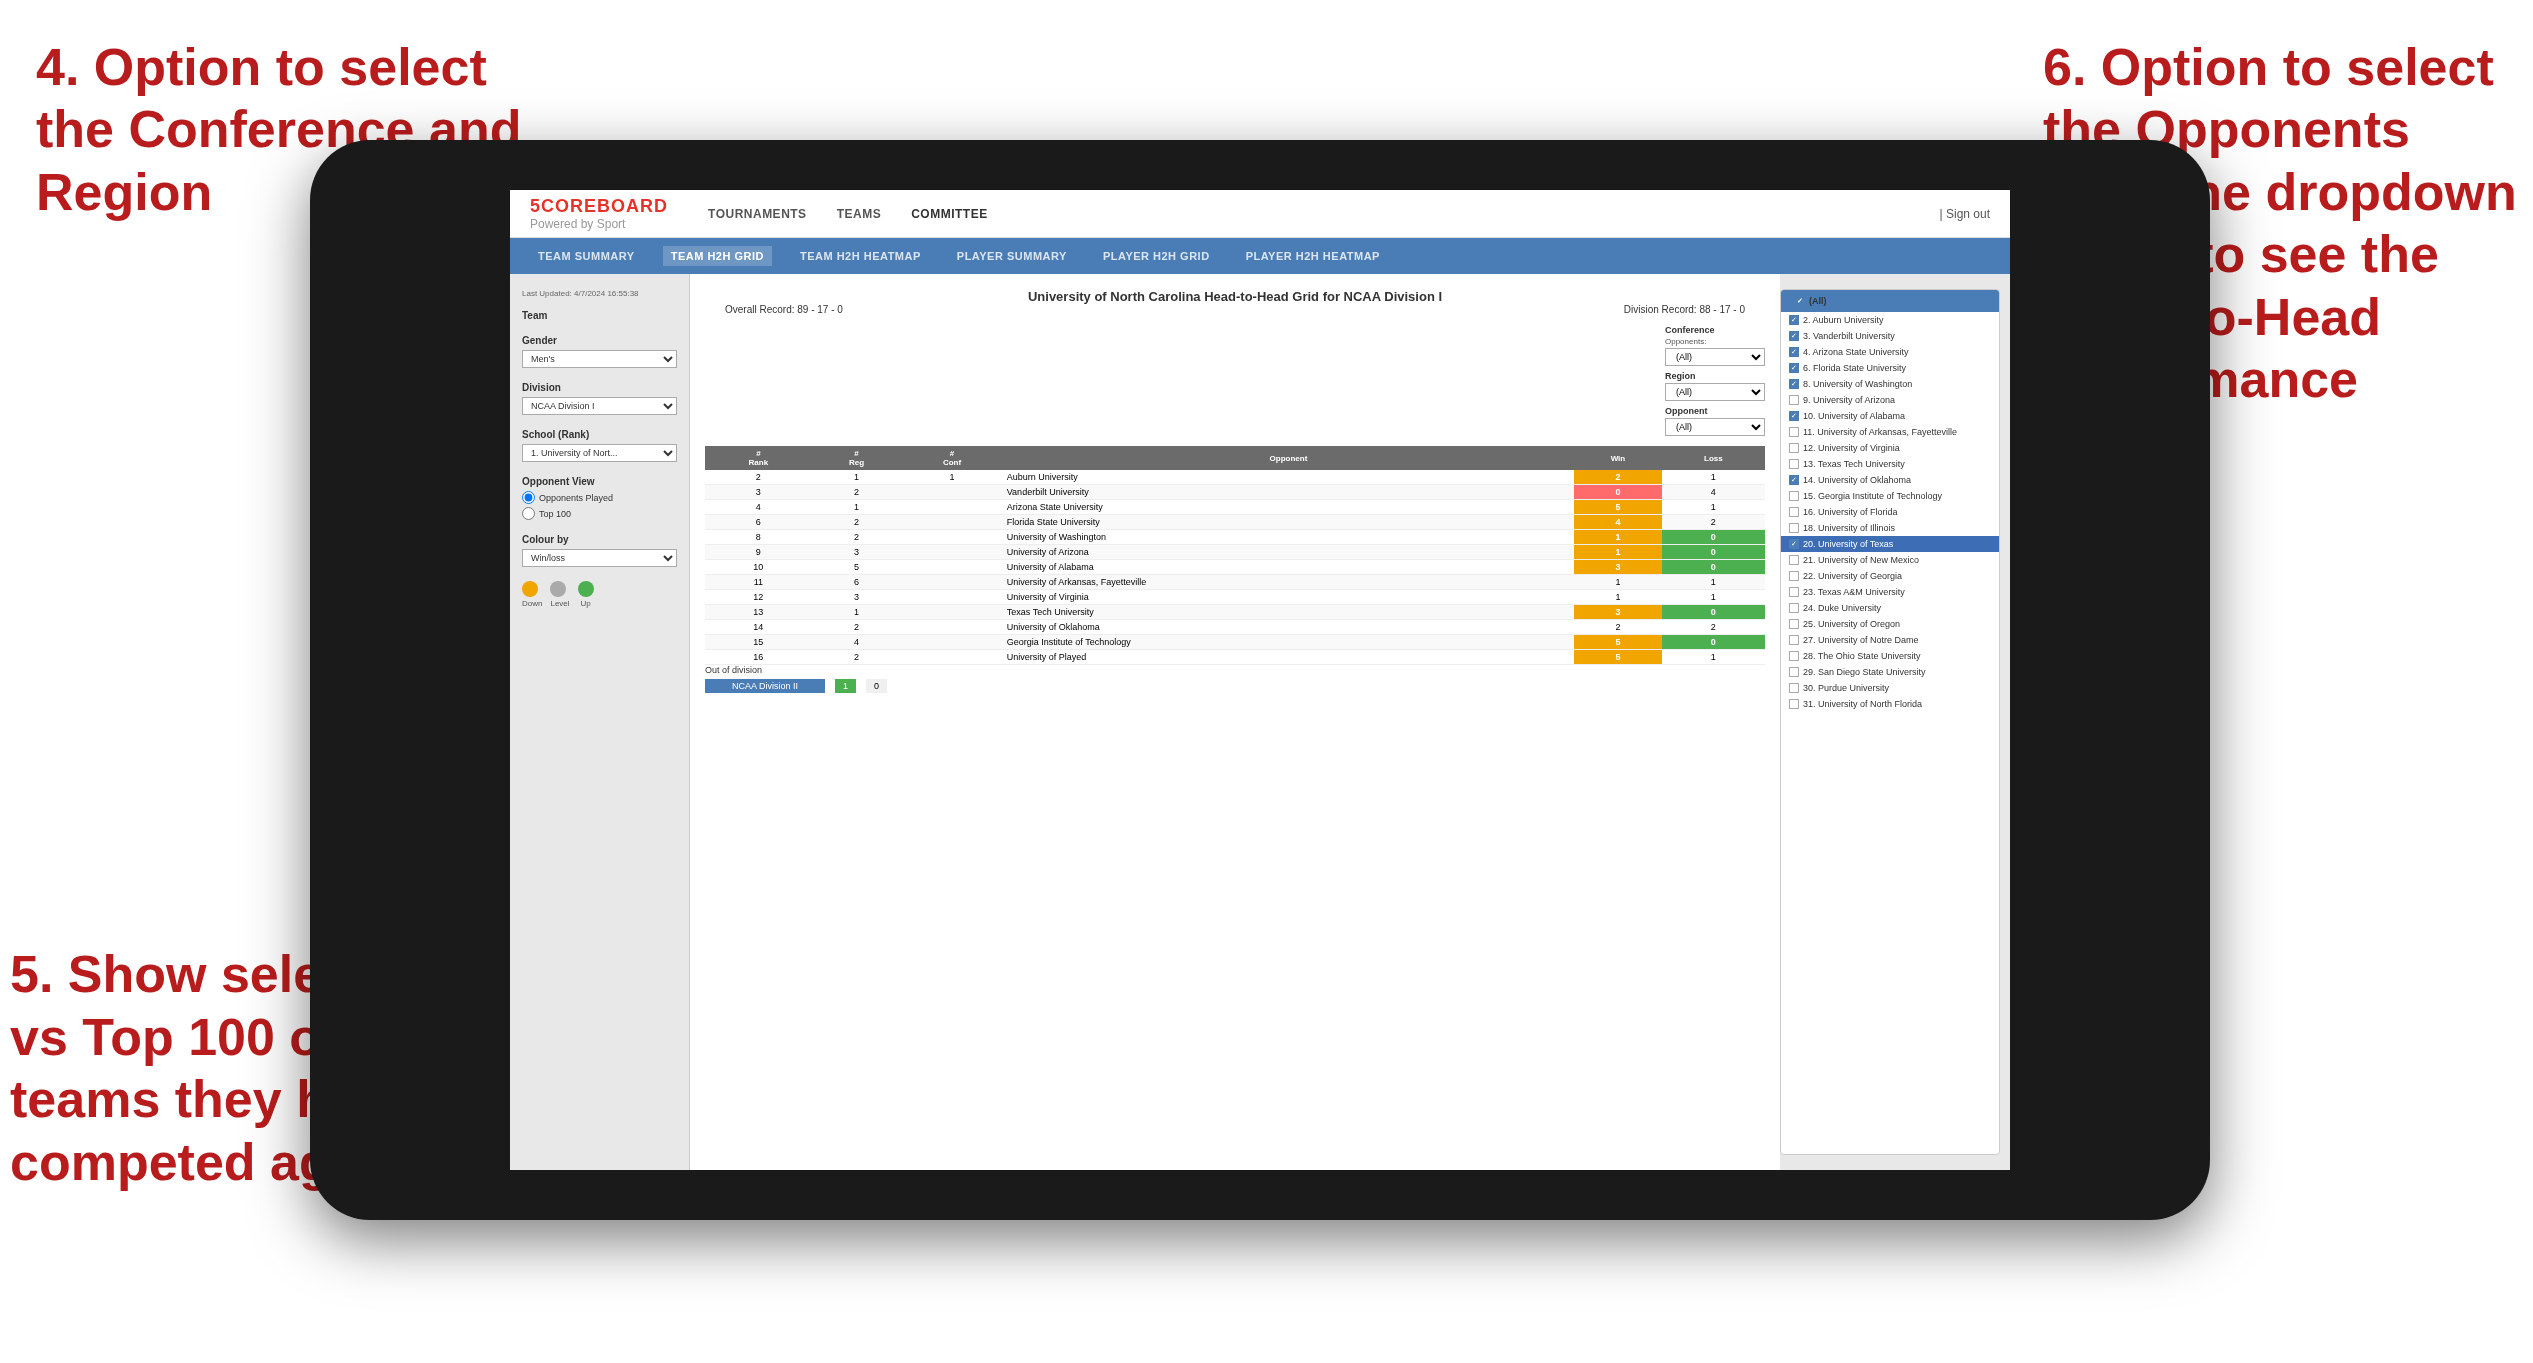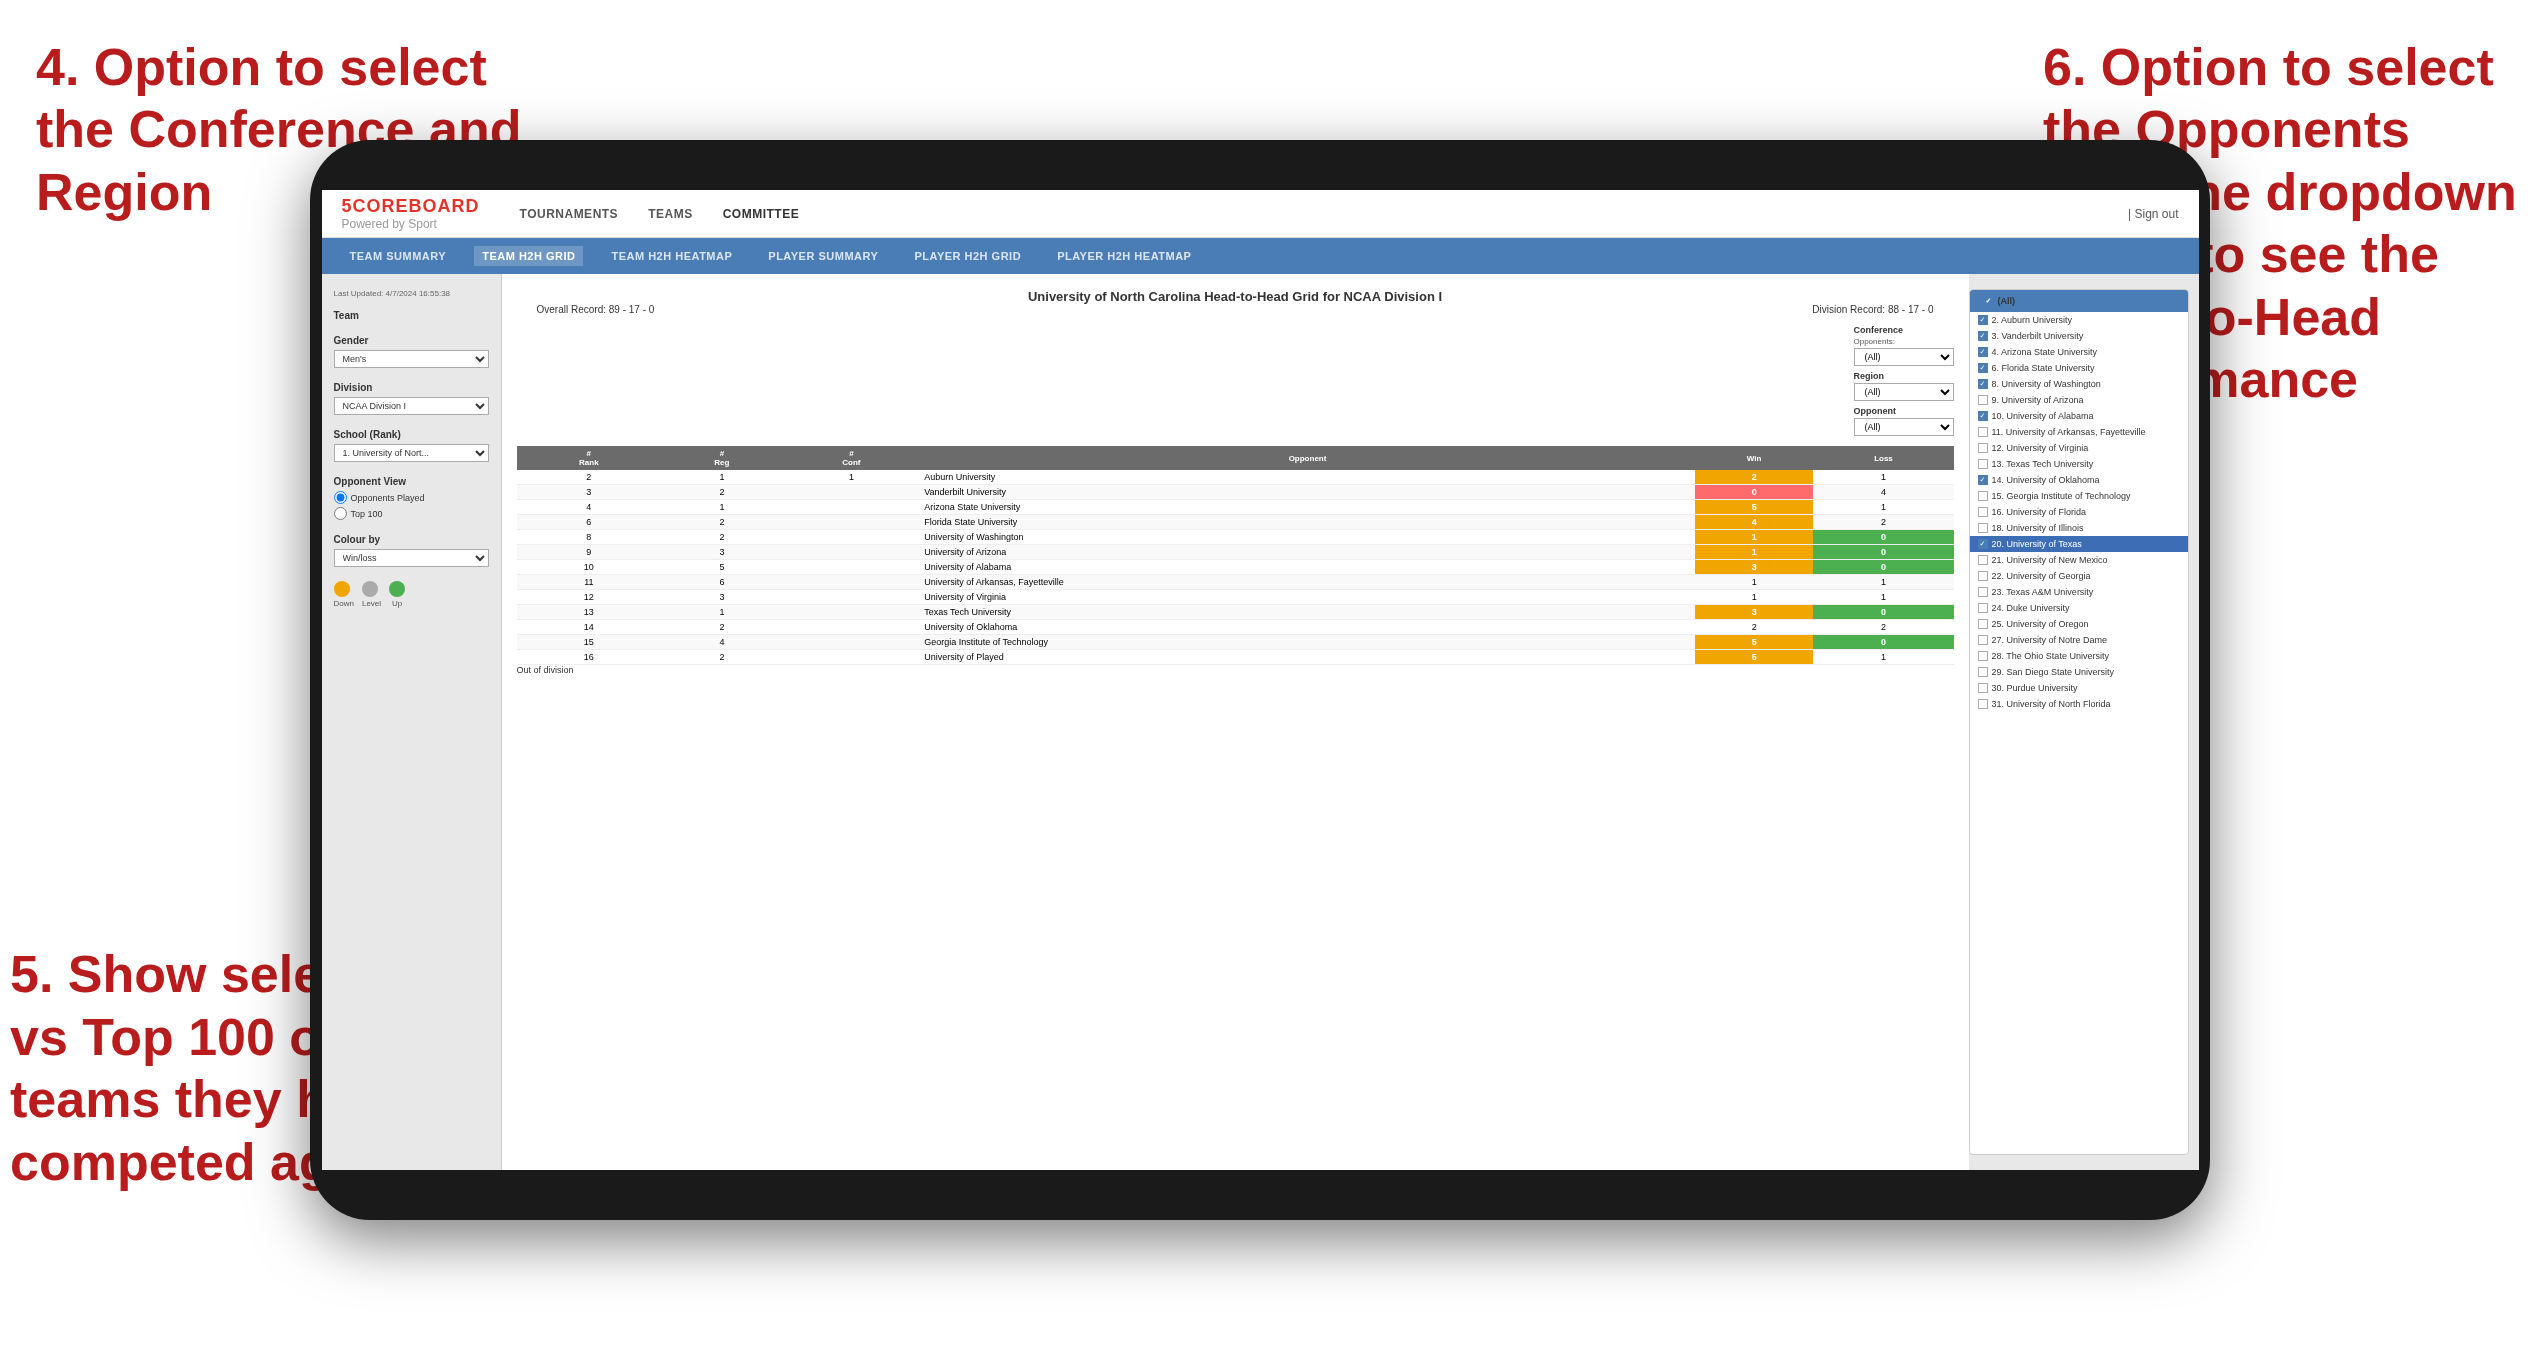--- a/index.html
+++ b/index.html
@@ -48,21 +48,21 @@
       height: 1080px;
       background: #1a1a1a;
       border-radius: 60px;
       box-shadow: 0 20px 60px rgba(0,0,0,0.5);
       display: flex;
       align-items: center;
       justify-content: center;
     }
 
     .tablet-screen {
-      width: 1877px;
+      width: 1500px;
       height: 980px;
       background: #fde047;
       border-radius: 0;
       overflow: hidden;
       position: relative;
     }
 
     
     .app-header {
       background: #fff;
@@ -662,20 +662,25 @@
     <td>2</td>
     <td></td>
     <td class="name-cell">University of Played</td>
     <td class="cell-win">5</td>
     <td class="">1</td>
   </tr>
             </tbody>
         </table>
 
         <div class="out-of-division">Out of division</div>
+        <div class="division-row">
+          <span class="division-label">NCAA Division II</span>
+          <span style="background:#4caf50;color:#fff;padding:2px 8px;font-size:9px;">1</span>
+          <span style="background:#f0f0f0;padding:2px 8px;font-size:9px;">0</span>
+        </div>
       </div>
 
       <div class="right-panel">
         <div class="dropdown-header">
           <div class="dropdown-item">
             <span class="checkbox checked">✓</span>
             <span>(All)</span>
           </div>
         </div>
         <div class="dropdown-list" id="dropdown-list">

